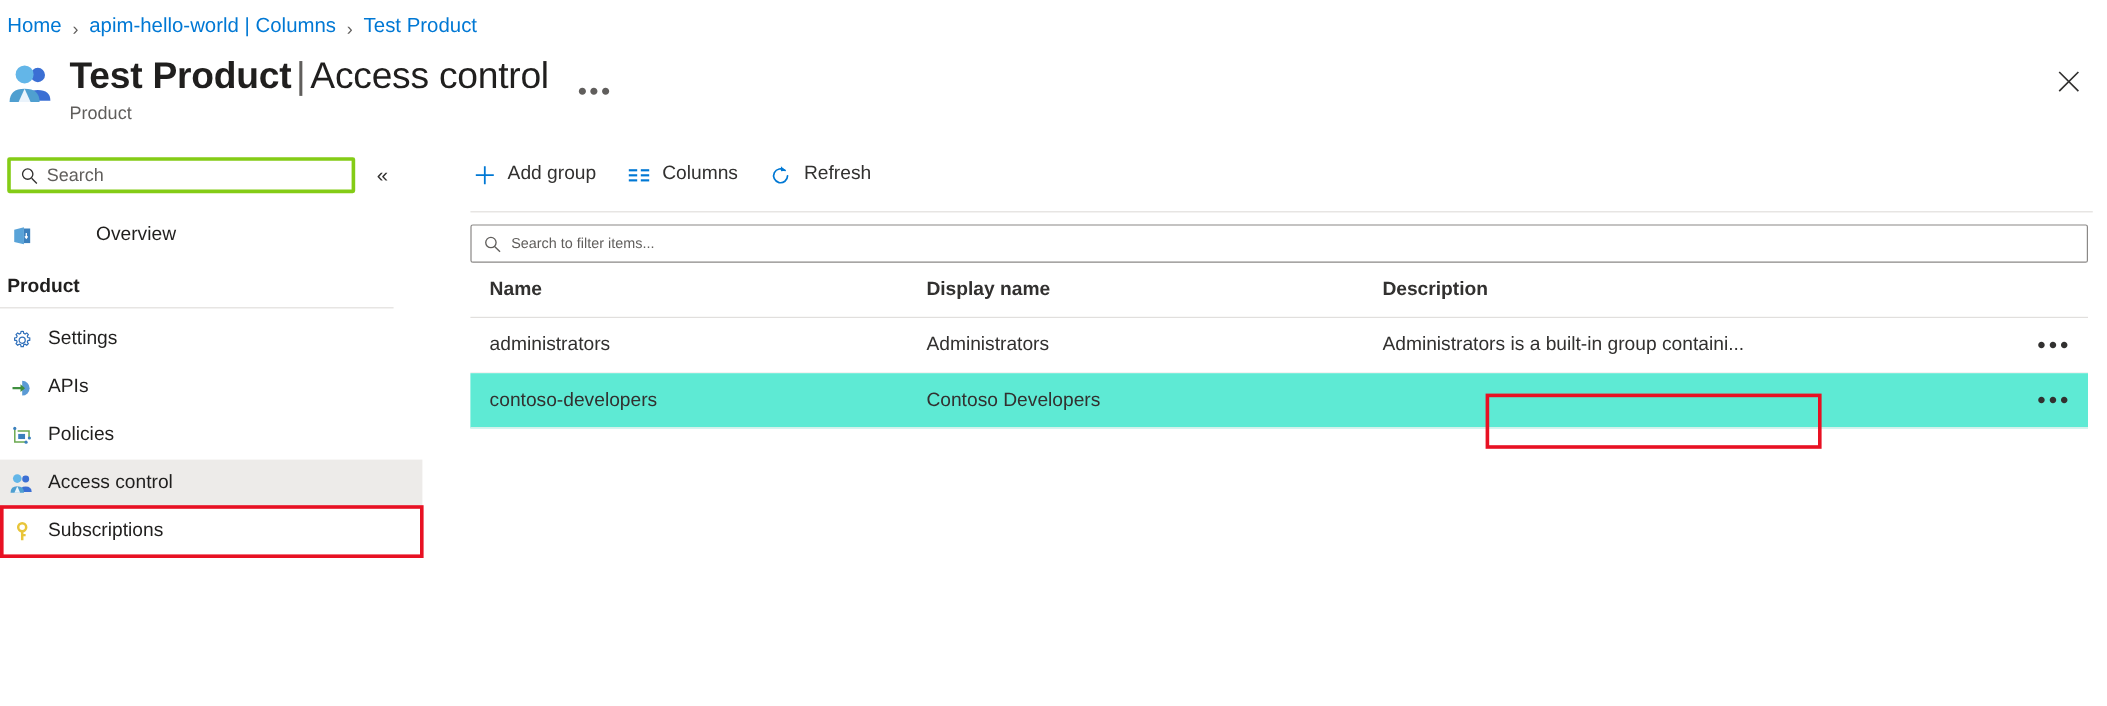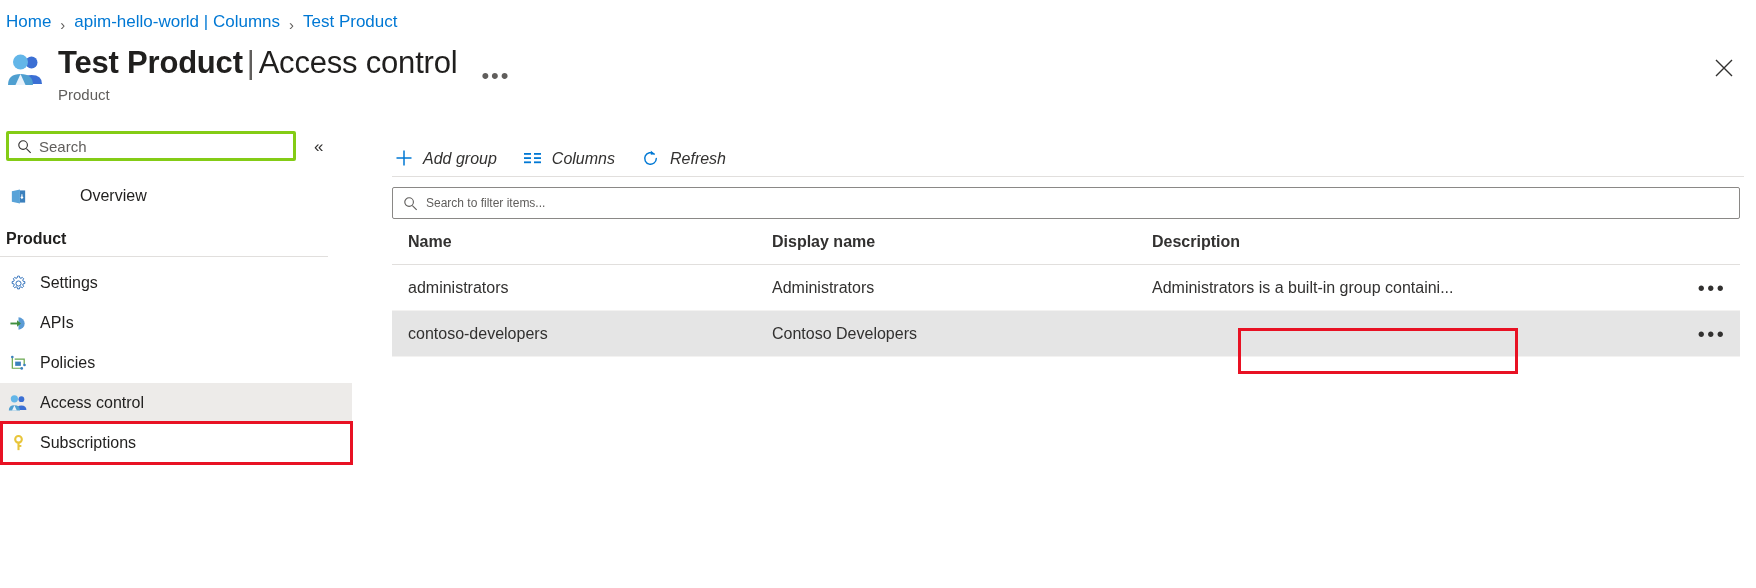--- a/index.html
+++ b/index.html
@@ -177,26 +177,25 @@
     right: 0; bottom: 0;
   }
   .cmdbar {
     display: flex;
     align-items: center;
     height: 48px;
     padding-left: 12px;
   }
   .cmd {
     display: flex;
-    align-items: flex-end;
+    align-items: flex-start;
     height: 32px;
     margin-right: 22px;
     cursor: pointer;
     padding: 0 2px;
-    font-style: italic;
   }
   .cmd .cmd-ico {
     width: 20px; height: 20px;
     display: flex; align-items: center; justify-content: center;
     flex: 0 0 auto;
   }
   .cmd .cmd-lbl {
     font-size: 16px;
     color: #323130;
     margin-left: 9px;
@@ -235,21 +234,21 @@
     align-items: center;
     height: 46px;
     box-sizing: border-box;
   }
   .tbl-head {
     border-bottom: 1px solid #e1dfdd;
   }
   .tbl-row {
     border-bottom: 1px solid #f3f2f1;
   }
-  .tbl-row.highlighted { background: #e5e5e5; }
+  .tbl-row.highlighted { background: #5eead4; }
   .c-name      { width: 380px; flex: 0 0 auto; padding-left: 16px; box-sizing: border-box; }
   .c-display   { width: 380px; flex: 0 0 auto; }
   .c-desc      { flex: 1 1 auto; overflow: hidden; white-space: nowrap; text-overflow: ellipsis; padding-right: 10px; }
   .c-menu      { width: 56px; flex: 0 0 auto; display: flex; align-items: center; justify-content: center; cursor: pointer; }
   .tbl-head .cell {
     font-size: 16px;
     font-weight: 600;
     color: #323130;
   }
   .tbl-row .cell {

